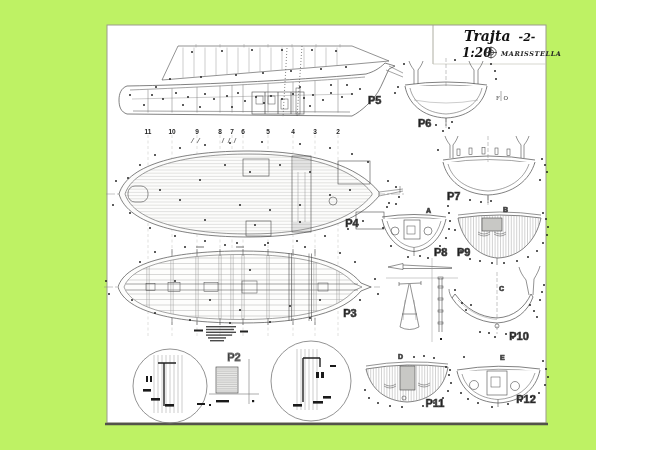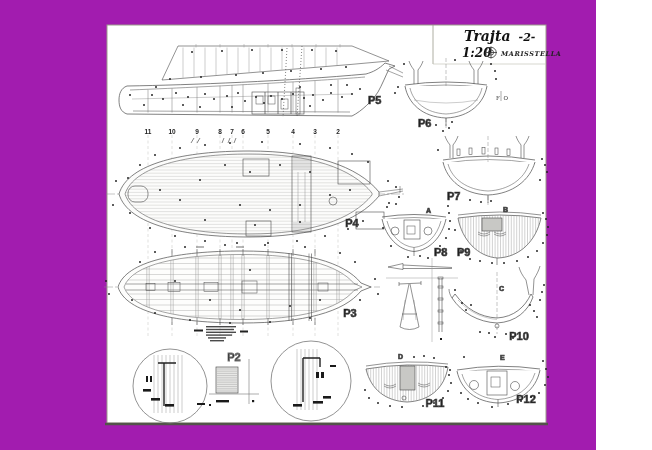--- a/index.html
+++ b/index.html
@@ -1,16 +1,16 @@
 <!DOCTYPE html>
 <html><head>
 <meta charset="utf-8">
 <style>
   html,body{margin:0;padding:0;background:#ffffff;}
-  .canvas{position:relative;width:596px;height:450px;background:#a21caf;overflow:hidden;
+  .canvas{position:relative;width:596px;height:450px;background:#bef264;overflow:hidden;
           font-family:"Liberation Sans",sans-serif;}
   svg{position:absolute;left:0;top:0;}
   .plabel{font:700 11px "Liberation Sans",sans-serif;fill:#1c1c1c;}
   .slabel{font:700 7px "Liberation Sans",sans-serif;fill:#1c1c1c;}
   .station{font:700 6.5px "Liberation Sans",sans-serif;fill:#222;}
   .title-script{font:italic 700 14px "DejaVu Serif",serif;fill:#111;}
   .title-scale{font:italic 700 12px "DejaVu Serif",serif;fill:#111;}
   .title-page{font:italic 700 11px "DejaVu Serif",serif;fill:#111;}
   .brand{font:italic 700 6.5px "DejaVu Serif",serif;fill:#222;letter-spacing:0.6px;}
   .fo{font:400 5.5px "DejaVu Serif",serif;fill:#333;}

